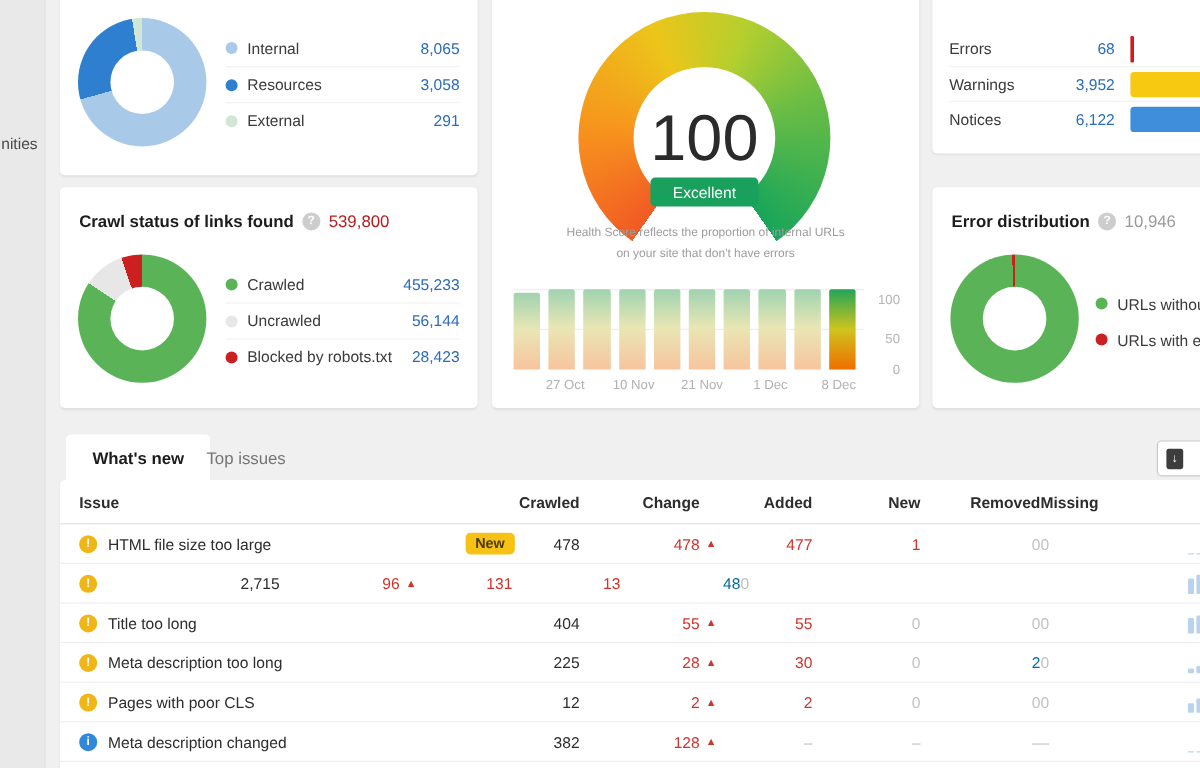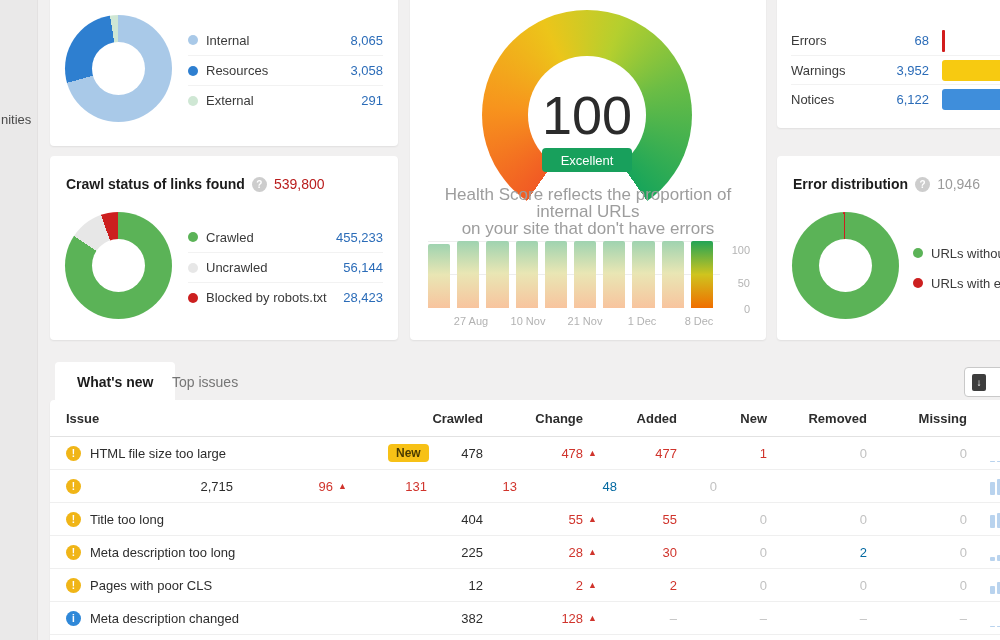--- a/index.html
+++ b/index.html
@@ -38,21 +38,21 @@
   .dot { width:10px; height:10px; border-radius:50%; margin-right:8px; flex:none; }
   .legend-label { font-size:13px; color:#3a3a3a; }
   .legend-val { margin-left:auto; font-size:13px; color:#2b6cb8; }
 
   
   .gauge { position:absolute; left:72px; top:22px; width:210px; height:210px; border-radius:50%;
     background:conic-gradient(from 215deg,#f15a24 0deg,#f7941d 60deg,#ecc51a 120deg,#b5cf2e 165deg,#6bbd45 215deg,#18a55a 290deg,transparent 290deg 360deg); }
   .gauge::after { content:""; position:absolute; inset:22%; background:#fff; border-radius:50%; }
   .gauge-score { position:absolute; left:72px; top:96px; width:210px; text-align:center; font-size:54px; color:#2b2b2b; z-index:2; }
   .rating-badge { position:absolute; left:132px; top:160px; width:90px; height:24px; background:#18a05c; border-radius:4px; color:#fff; font-size:13px; display:flex; align-items:center; justify-content:center; z-index:2; }
-  .gauge-desc { position:absolute; left:20px; right:20px; top:198px; text-align:center; font-size:17px; line-height:17px; color:#9d9d9d; }
+  .gauge-desc { position:absolute; left:20px; right:20px; top:198px; text-align:center; font-size:10px; line-height:17px; color:#9d9d9d; }
 
   .gl { position:absolute; left:18px; width:292px; height:1px; background:#ededed; }
   .trend-wrap { position:absolute; left:18px; top:253px; width:285px; height:67px; display:flex; align-items:flex-end; gap:7px; }
   .trend-bar { flex:1; border-radius:2px 2px 0 0; background:linear-gradient(180deg,#9fd3b0 0%,#e9e6b4 48%,#f8c49e 100%); }
   .trend-bar.current { background:linear-gradient(180deg,#23a456 0%,#cfc41e 50%,#f06e00 100%); }
   .xtick { position:absolute; top:327px; width:70px; text-align:center; font-size:11px; color:#b2b2b2; }
   .ytick { position:absolute; left:310px; width:30px; text-align:right; font-size:11px; color:#b4b4b4; }
 
   
   .sum-rows { position:absolute; left:14px; right:0; top:38px; }
@@ -84,21 +84,21 @@
   .th-issue { width:274px; flex:none; }
   .c-label { width:250px; flex:none; color:#2d2d2d; }
   .c-crawled { width:143px; flex:none; text-align:right; color:#2d2d2d; }
   .c-change { width:114px; flex:none; display:flex; justify-content:flex-end; align-items:center; color:#d0342c;padding-left:36px; }
   .th.c-change { color:#2d2d2d; padding-right:14px; }
   .tri { font-size:9px; margin-left:5px; color:#d0342c; }
   .tri::after { content:"▲"; }
   .c-added { width:80px; flex:none; text-align:right; }
   .c-new { width:90px; flex:none; text-align:right; }
   .c-removed { width:100px; flex:none; text-align:right; }
-  .c-missing { width:100px; flex:none; text-align:right; }
+  .c-missing { width:100px; flex:none; text-align:left; }
   .th { color:#2d2d2d; }
   .neg { color:#d0342c; } .pos { color:#0369a1; } .muted { color:#c2c2c2; }
   .new-badge { position:absolute; left:338px; top:50%; transform:translateY(-50%); background:#f7c116; color:#4a3b00; font-size:12px; font-weight:bold; padding:2px 8px; border-radius:4px; }
   .new-badge:empty { display:none; }
   .spark { position:absolute; left:940px; bottom:7px; height:18px; display:flex; align-items:flex-end; gap:2px; }
   .sbar { width:5px; background:#b9d3ee; border-radius:1px; }
 </style>
 </head>
 <body>
 
@@ -168,21 +168,21 @@
       <div class="trend-bar" style="height: 100%;"></div>
       <div class="trend-bar" style="height: 100%;"></div>
       <div class="trend-bar" style="height: 100%;"></div>
       <div class="trend-bar" style="height: 100%;"></div>
       <div class="trend-bar" style="height: 100%;"></div>
       <div class="trend-bar" style="height: 100%;"></div>
       <div class="trend-bar" style="height: 100%;"></div>
       <div class="trend-bar" style="height: 100%;"></div>
       <div class="trend-bar current" style="height: 100%;"></div>
     </div>
-  <span class="xtick" style="left:26px">27 Aug</span>
+  <span class="xtick" style="left:26px">27 Oct</span>
   <span class="xtick" style="left:83px">10 Nov</span>
   <span class="xtick" style="left:140px">21 Nov</span>
   <span class="xtick" style="left:197px">1 Dec</span>
   <span class="xtick" style="left:254px">8 Dec</span>
   <span class="ytick" style="top:256px">100</span>
   <span class="ytick" style="top:289px">50</span>
   <span class="ytick" style="top:315px">0</span>
 </div>
 
 <div class="card card-summary">

